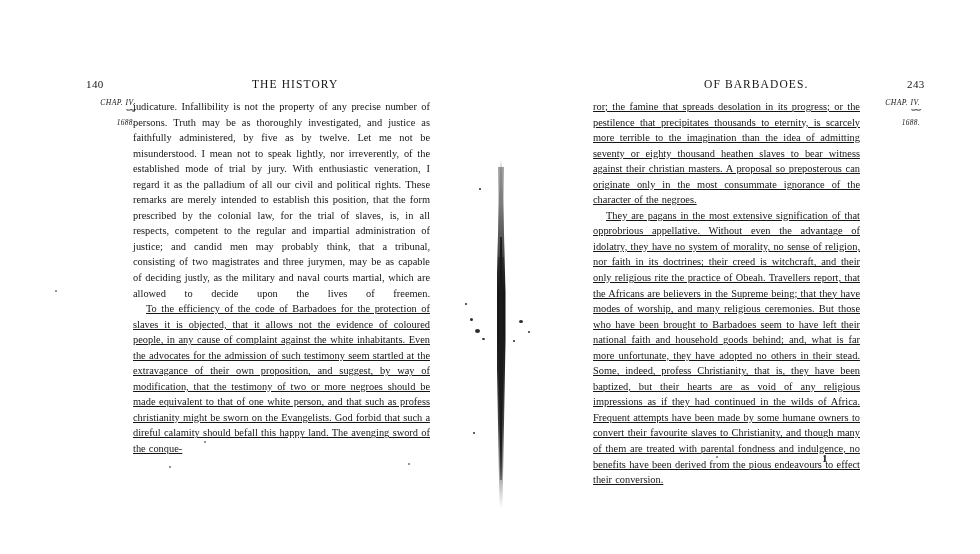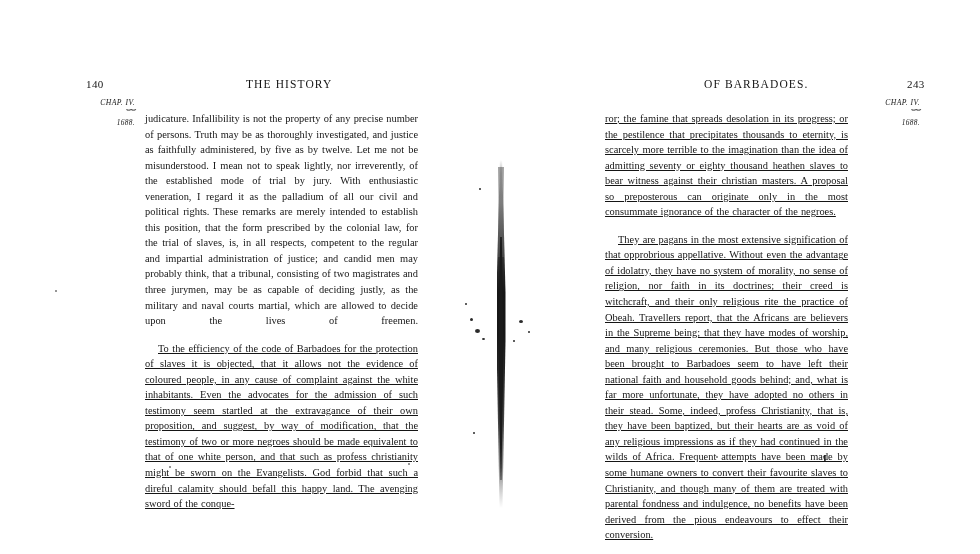--- a/index.html
+++ b/index.html
@@ -144,21 +144,21 @@
   .column {
     position: absolute;
     text-align: justify;
     text-align-last: justify;
     font-size: 10.4px;
     line-height: 15.55px;
     color: #151515;
     word-spacing: 0.5px;
   }
   .column p {
-    margin: 12px;
+    margin: 0;
     text-indent: 0;
   }
   .column p.indent {
     text-indent: 13px;
   }
   .column p.last-ragged {
     text-align-last: left;
     text-decoration: underline;
   }
 
@@ -179,21 +179,21 @@
 </style>
 </head>
 <body>
 
 <div class="spread">
 
   <div class="page page-left">
 
     <div class="folio" style="left:86px; top:78px;">140</div>
 
-    <div class="running-head" style="left:246px; top:78px;">THE HISTORY</div>
+    <div class="running-head" style="left:252px; top:78px;">THE HISTORY</div>
 
     <div class="marginal" style="left:81px; top:99px;">
       <div class="chap">CHAP. IV.</div>
       <span class="brace">⌣⌣</span>
       <div class="year">1688.</div>
     </div>
 
     <div class="column" style="left:133px; top:99px; width:297px;">
       <p>judicature.  Infallibility is not the property of any precise number of persons.  Truth may be as thoroughly investigated, and justice as faithfully administered, by five as by twelve.  Let me not be misunderstood.  I mean not to speak lightly, nor irreverently, of the established mode of trial by jury.  With enthusiastic veneration, I regard it as the palladium of all our civil and political rights.  These remarks are merely intended to establish this position, that the form prescribed by the colonial law, for the trial of slaves, is, in all respects, competent to the regular and impartial administration of justice; and candid men may probably think, that a tribunal, consisting of two magistrates and three jurymen, may be as capable of deciding justly, as the military and naval courts martial, which are allowed to decide upon the lives of freemen.</p>
       <p class="indent last-ragged">To the efficiency of the code of Barbadoes for the protection of slaves it is objected, that it allows not the evidence of coloured people, in any cause of complaint against the white inhabitants.  Even the advocates for the admission of such testimony seem startled at the extravagance of their own proposition, and suggest, by way of modification, that the testimony of two or more negroes should be made equivalent to that of one white person, and that such as profess christianity might be sworn on the Evangelists.  God forbid that such a direful calamity should befall this happy land.  The avenging sword of the conque-</p>

